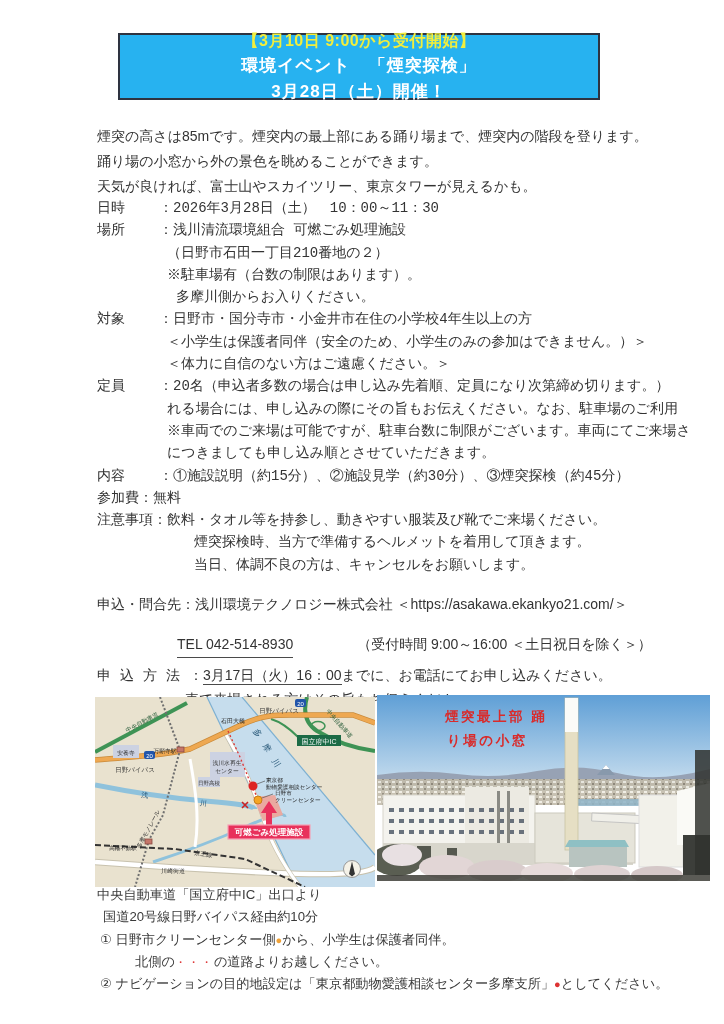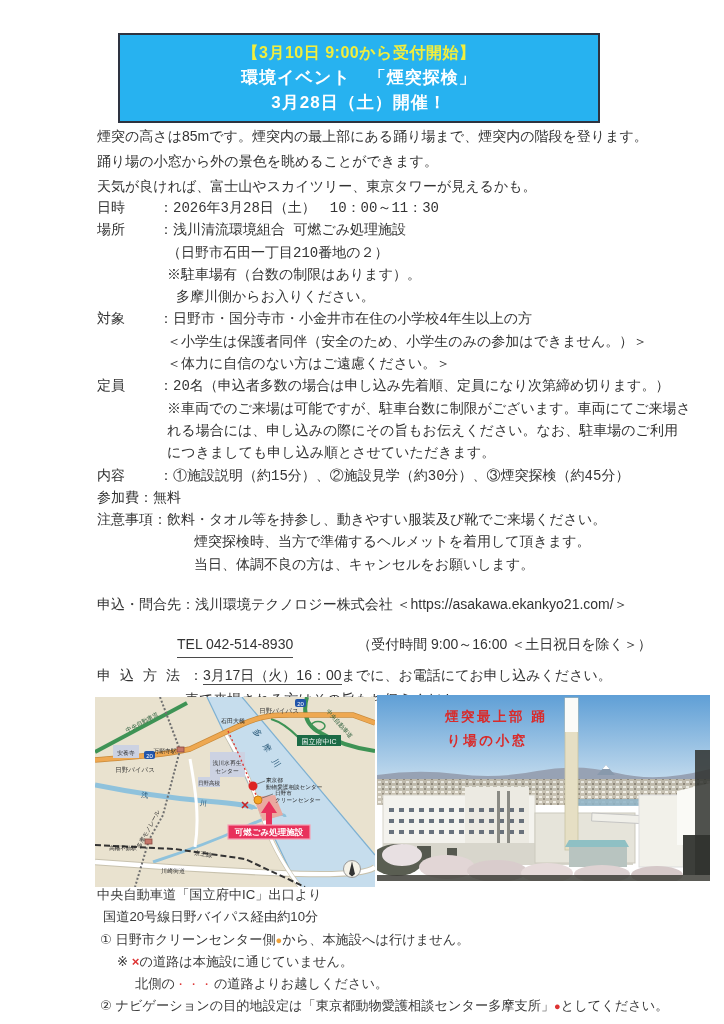--- a/index.html
+++ b/index.html
@@ -4,21 +4,21 @@
 <style>
   * { margin:0; padding:0; box-sizing:border-box; }
   html,body { background:#fff; }
   .page {
     position:relative; width:724px; height:1024px; background:#ffffff;
     font-family:"Liberation Sans","DejaVu Sans",sans-serif; color:#333;
     overflow:hidden;
   }
   
   .header-box {
-    position:absolute; left:118px; top:33px; width:482px; height:90px;
+    position:absolute; left:118px; top:33px; width:482px; height:67px;
     background:#27b2f0; border:2px solid #2e3340;
     display:flex; flex-direction:column; align-items:center; justify-content:center;
     line-height:1.5;
   }
   .header-box .h1 { color:#f2ee3c; font-weight:bold; font-size:16px; letter-spacing:0.5px; }
   .header-box .h2 { color:#ffffff; font-weight:bold; font-size:17px; letter-spacing:1px; }
   .header-box .h3 { color:#ffffff; font-weight:bold; font-size:17px; letter-spacing:1px; }
   
   .intro { position:absolute; left:97px; top:124px; width:560px; font-size:14px; line-height:25px; white-space:nowrap; }
   .details { position:absolute; left:97px; top:197px; width:560px; font-size:14px; line-height:22.3px;font-family:Liberation Mono, monospace; }
@@ -87,22 +87,22 @@
     <div class="drow">
       <span class="dlbl">対象</span>
       <span class="dval">：日野市・国分寺市・小金井市在住の小学校4年生以上の方</span>
     </div>
     <div class="ind62 nw">＜小学生は保護者同伴（安全のため、小学生のみの参加はできません。）＞</div>
     <div class="ind62 nw">＜体力に自信のない方はご遠慮ください。＞</div>
     <div class="drow">
       <span class="dlbl">定員</span>
       <span class="dval">：20名（申込者多数の場合は申し込み先着順、定員になり次第締め切ります。）</span>
     </div>
+    <div class="ind62 nw">れる場合には、申し込みの際にその旨もお伝えください。なお、駐車場のご利用</div>
     <div class="ind62 nw">※車両でのご来場は可能ですが、駐車台数に制限がございます。車両にてご来場さ</div>
-    <div class="ind62 nw">れる場合には、申し込みの際にその旨もお伝えください。なお、駐車場のご利用</div>
     <div class="ind62 nw">につきましても申し込み順とさせていただきます。</div>
     <div class="drow">
       <span class="dlbl">内容</span>
       <span class="dval">：①施設説明（約15分）、②施設見学（約30分）、③煙突探検（約45分）</span>
     </div>
     <div class="nw">
       <span>参加費</span><span>：無料</span>
     </div>
     <div class="nw">
       <span>注意事項</span><span>：飲料・タオル等を持参し、動きやすい服装及び靴でご来場ください。</span>
@@ -265,24 +265,21 @@
 
       <text x="68" y="26" font-size="13.5" font-weight="bold" letter-spacing="2.5" fill="#d92b2b">煙突最上部 踊</text>
       <text x="70" y="50" font-size="13.5" font-weight="bold" letter-spacing="2.5" fill="#d92b2b">り場の小窓</text>
     </svg>
   </div>
 
   <div class="access">
     <div>中央自動車道「国立府中IC」出口より</div>
     <div class="a-ind1">国道20号線日野バイパス経由約10分</div>
     <div class="a-ind2">
-      <span>① 日野市クリーンセンター側</span><span class="mk-orange">●</span><span>から、本施設へは行けません。</span>
-    </div>
-    <div class="a-ind3">
-      <span>※ </span><span class="mk-redx">×</span><span>の道路は本施設に通じていません。</span>
+      <span>① 日野市クリーンセンター側</span><span class="mk-orange">●</span><span>から、小学生は保護者同伴。</span>
     </div>
     <div class="a-ind4">
       <span>北側の</span><span class="mk-reddots">・・・</span><span>の道路よりお越しください。</span>
     </div>
     <div class="a-ind2">
       <span>② ナビゲーションの目的地設定は「東京都動物愛護相談センター多摩支所」</span><span class="mk-reddot">●</span><span>としてください。</span>
     </div>
   </div>
 
 </div>

